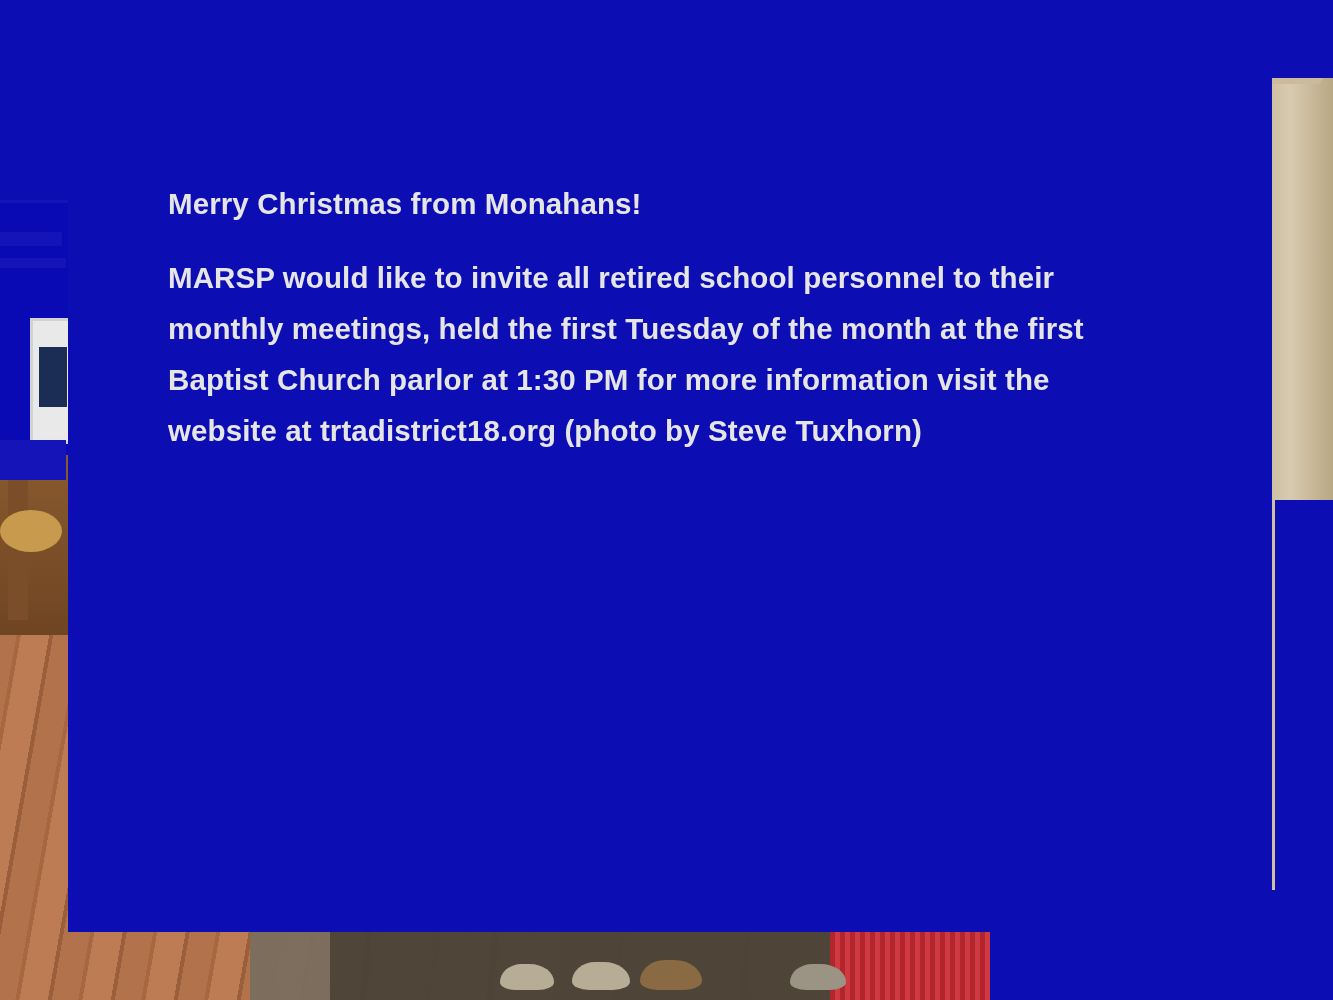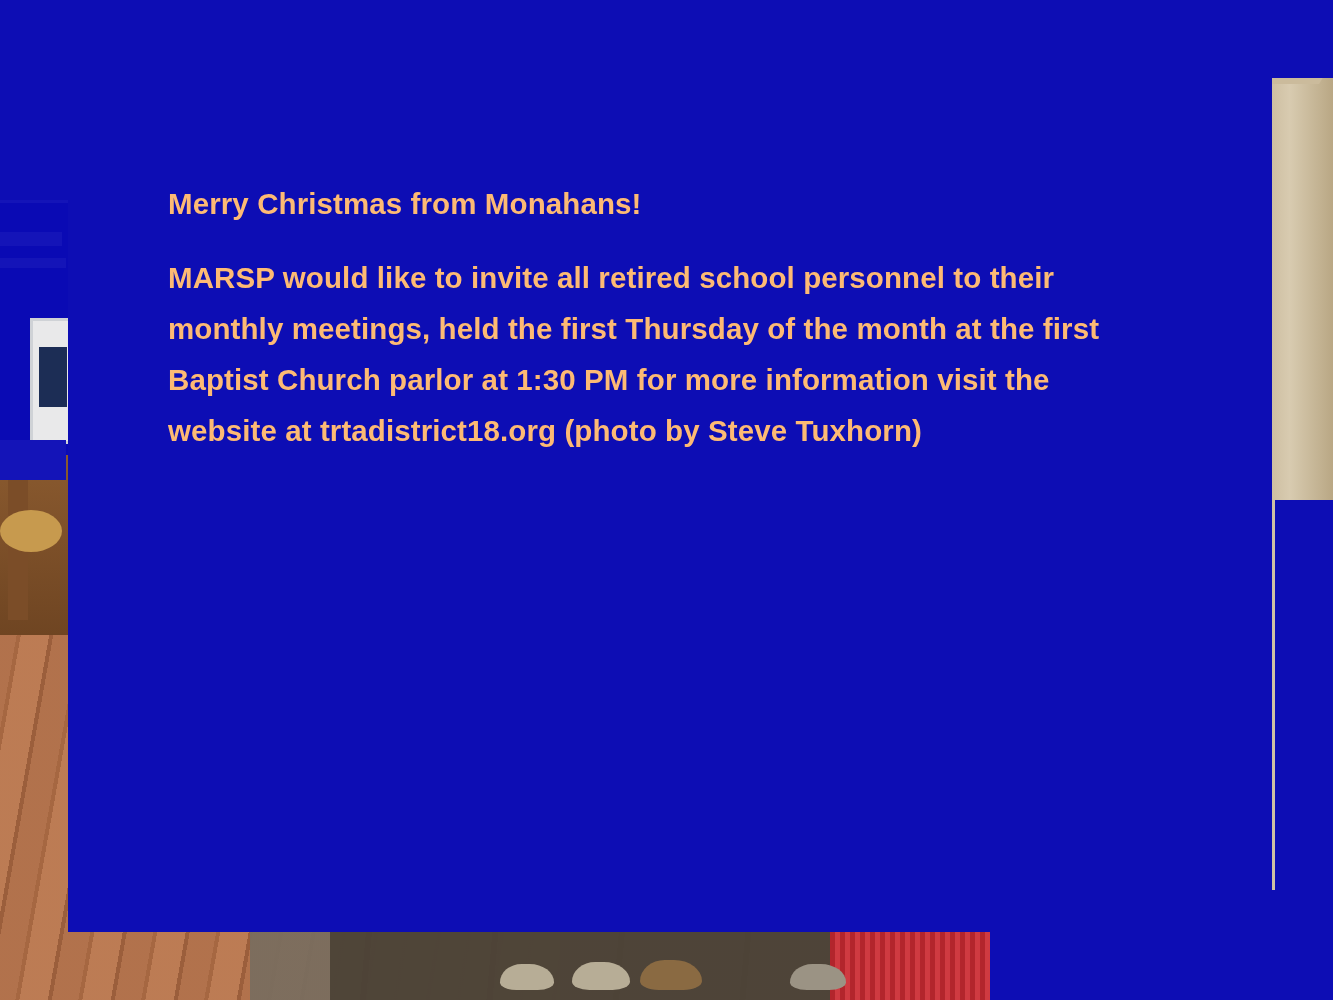--- a/index.html
+++ b/index.html
@@ -219,21 +219,21 @@
     height: 110px;
     background: #0d0db4;
   }
 
   
   .text-block {
     position: absolute;
     left: 168px;
     top: 178px;
     width: 1090px;
-    color: #fdba74;
+    color: #e5e5e5;
     font-weight: bold;
     font-size: 29.5px;
     line-height: 51px;
     letter-spacing: 0.1px;
     text-rendering: optimizeLegibility;
   }
   .para {
     margin: 0 0 23px 0;
     white-space: pre-line;
   }
@@ -276,18 +276,18 @@
   <div class="blue-panel-top"></div>
   <div class="blue-panel-left"></div>
   <div class="blue-panel-right"></div>
   <div class="blue-panel-rightcol"></div>
   <div class="blue-panel-bottom-strip"></div>
   <div class="blue-panel"></div>
 
   <div class="text-block">
     <p class="para">Merry Christmas from Monahans!</p>
     <p class="para last">MARSP would like to invite all retired school personnel to their
-monthly meetings, held the first Thursday of the month at the first
+monthly meetings, held the first Tuesday of the month at the first
 Baptist Church parlor at 1:30 PM for more information visit the
 website at trtadistrict18.org  (photo by Steve Tuxhorn)</p>
   </div>
 
 </div>
 
 </body></html>

